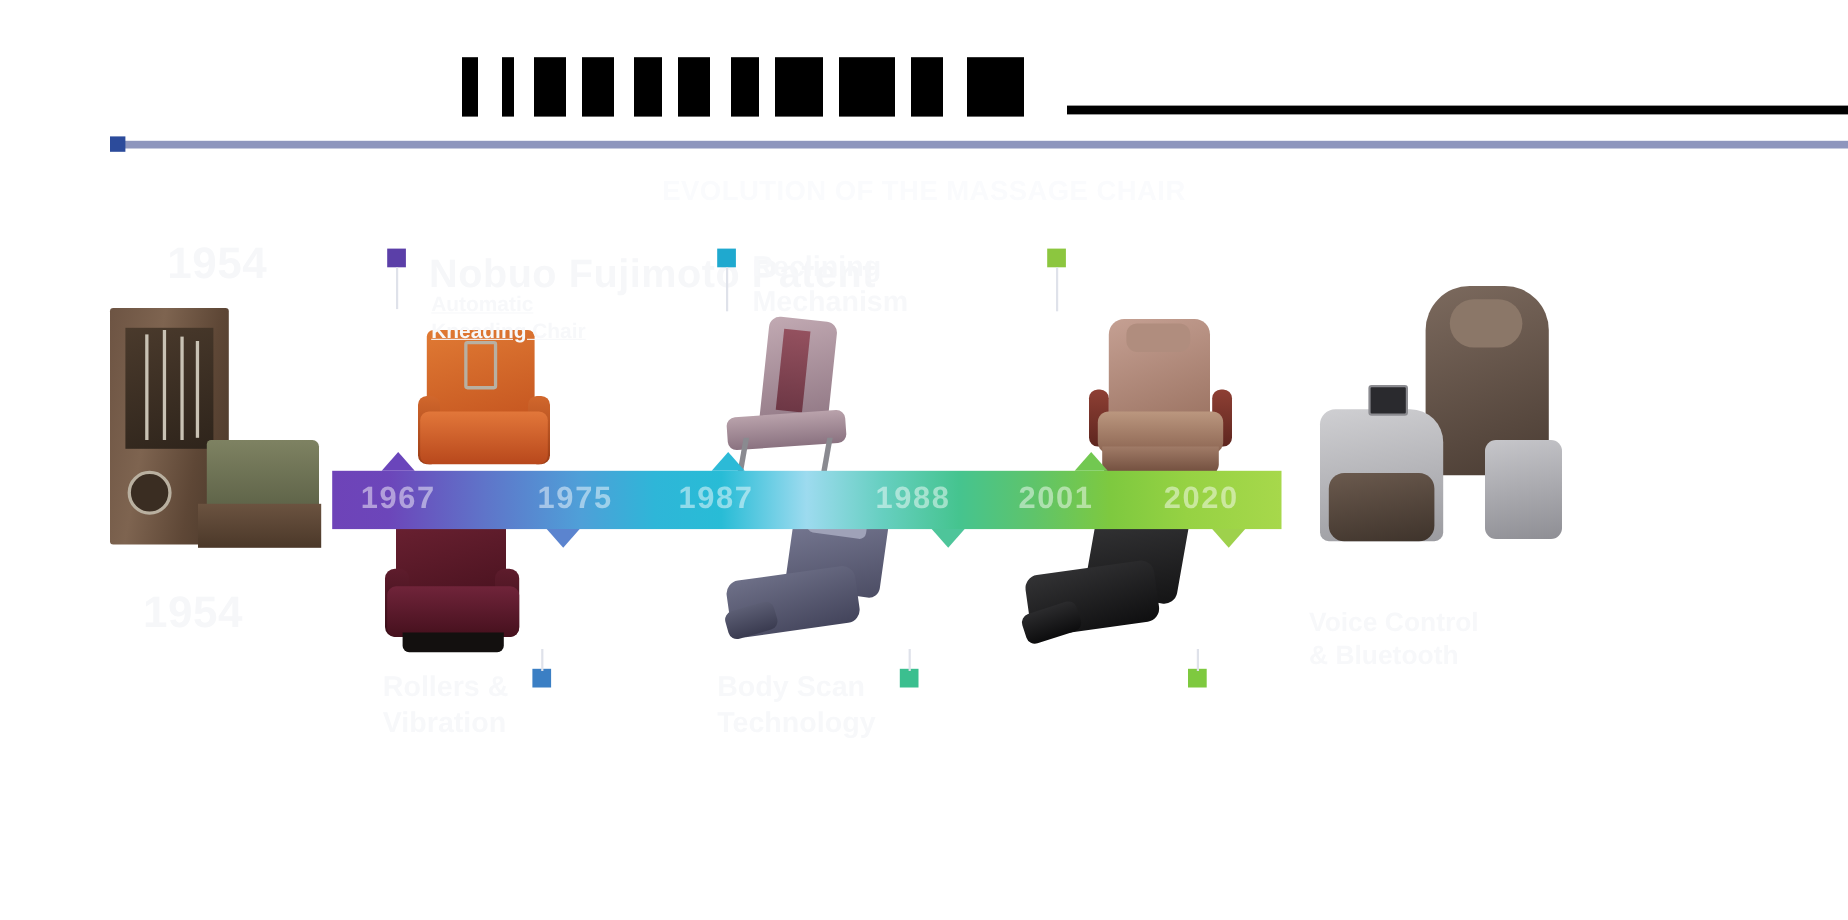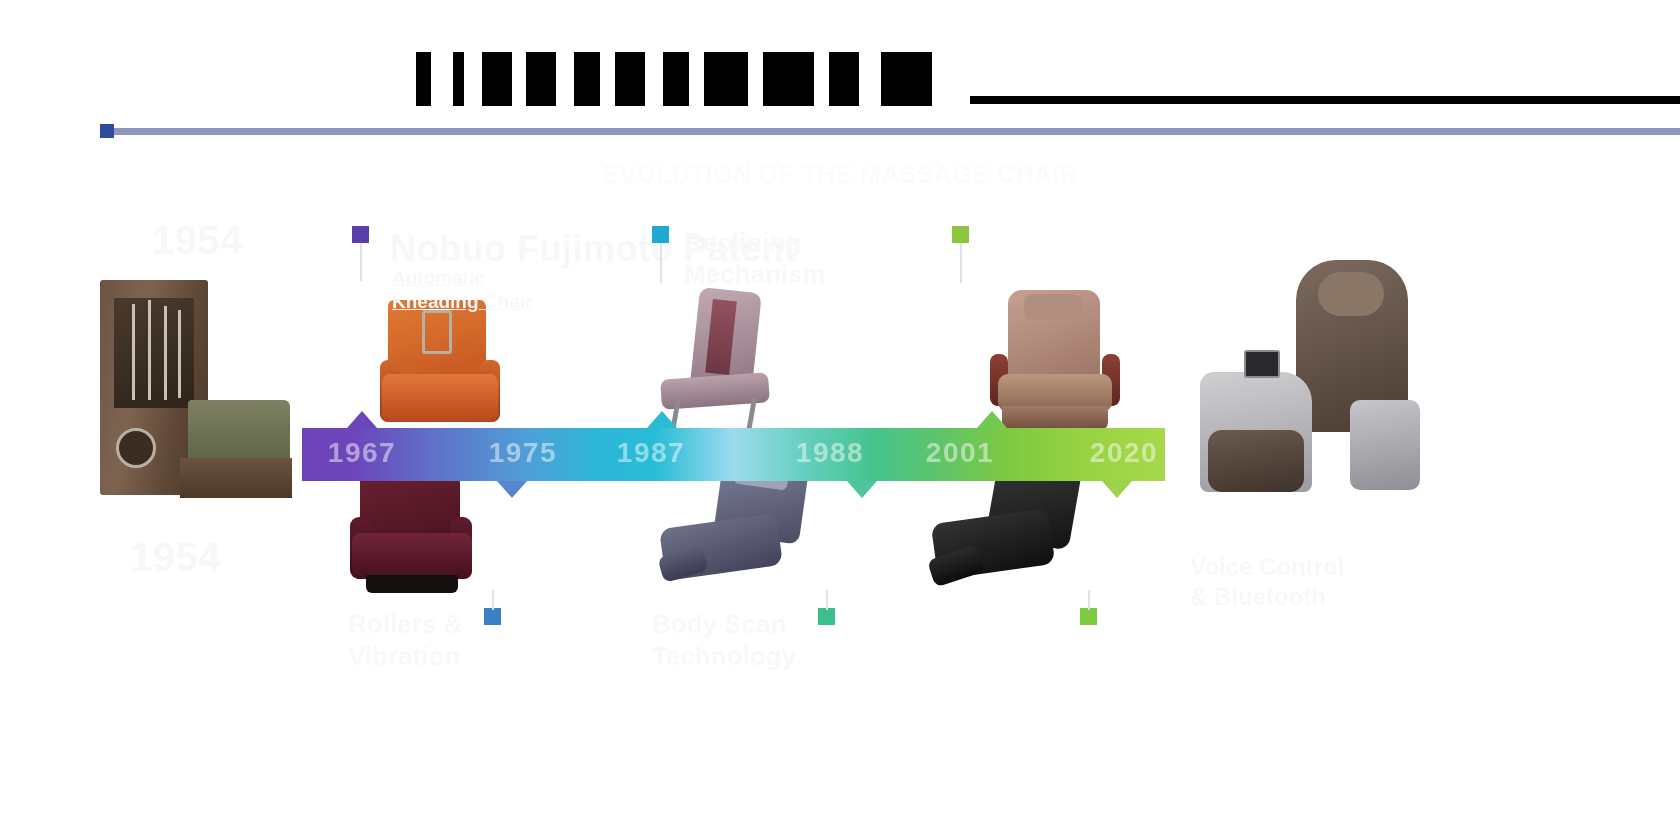--- a/index.html
+++ b/index.html
@@ -8,21 +8,21 @@
     background: #ffffff;
     font-family: "Liberation Sans", sans-serif;
     overflow: hidden;
   }
   #canvas { position: relative; width: 1680px; height: 836px; background:#fff; }
 
   
   .header-title {
     position: absolute; left: 0; top: 52px; width: 1540px;
     text-align: center;
-    font-size: 46px; font-weight: bold; letter-spacing: 1px;
+    font-size: 46px; font-weight: normal; letter-spacing: 1px;
     color: #15161c;
     white-space: nowrap;
     filter: blur(0px);
   }
   .title-redact {
     display: inline-block;
     background:
       linear-gradient(90deg,
         transparent 0 2%, #000 2% 4%, transparent 4% 7%,
         #000 7% 8.5%, transparent 8.5% 11%, #000 11% 15%,
@@ -382,21 +382,21 @@
     <div class="tick-down" style="left:545px;border-top:17px solid #4ec59a;"></div>
     <div class="tick" style="left:675px;border-bottom:17px solid #72c851;"></div>
     <div class="tick-down" style="left:800px;border-top:17px solid #9ed14c;"></div>
   </div>
 
   <div class="year" style="left:302px;">1967</div>
   <div class="year" style="left:437px;text-align:right;">1975</div>
   <div class="year" style="left:591px;">1987</div>
   <div class="year" style="left:770px;">1988</div>
   <div class="year" style="left:900px;">2001</div>
-  <div class="year" style="left:1064px;">2020</div>
+  <div class="year" style="left:1032px;">2020</div>
 
   <div class="ms-big" style="left:152px;top:218px;">1954</div>
   <div class="ms-big" style="left:130px;top:535px;">1954</div>
 
   <div class="ms-sq" style="left:352px;top:226px;background:#5b3fa8;"></div>
   <div class="ms-stem" style="left:360px;top:243px;height:38px;"></div>
   <div class="ms-big" style="left:390px;top:228px;font-size:36px;">Nobuo Fujimoto
 Patent</div>
   <div class="ms-label" style="left:392px;top:266px;text-decoration:underline;">Automatic
 Kneading Chair</div>

